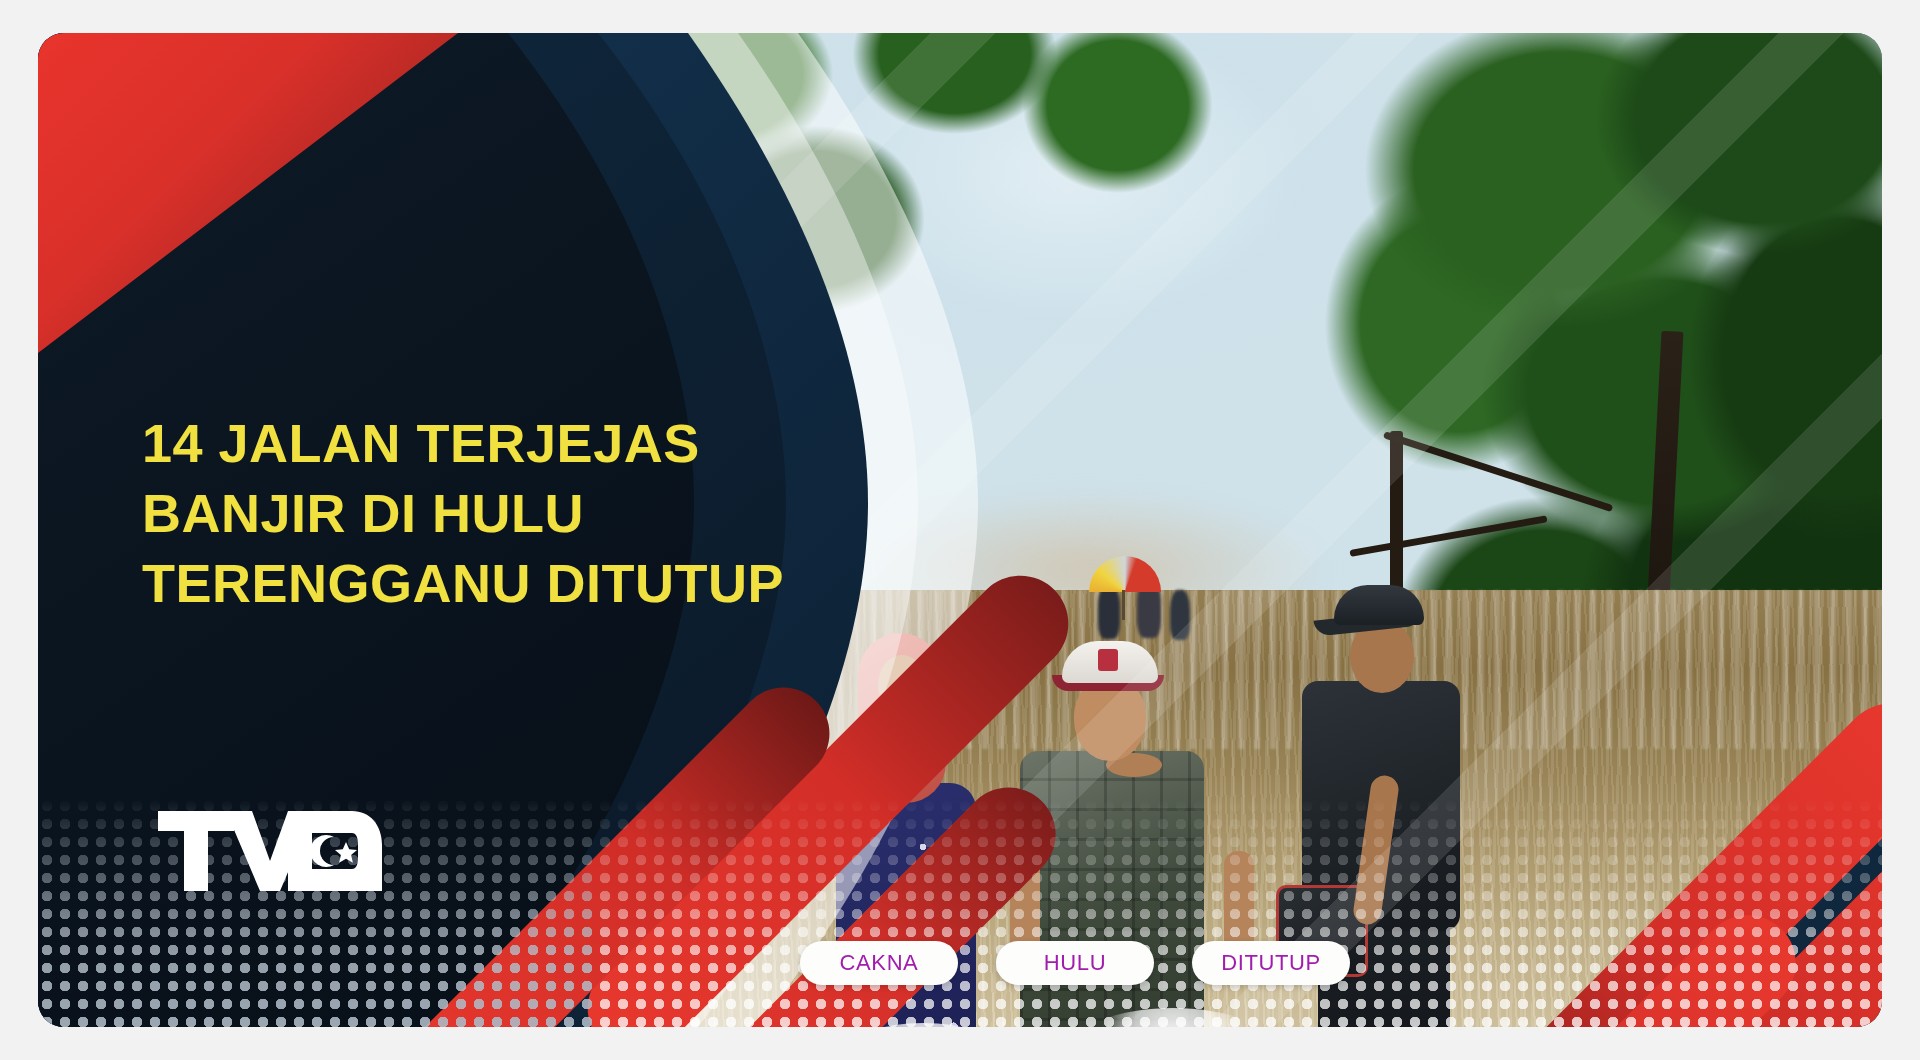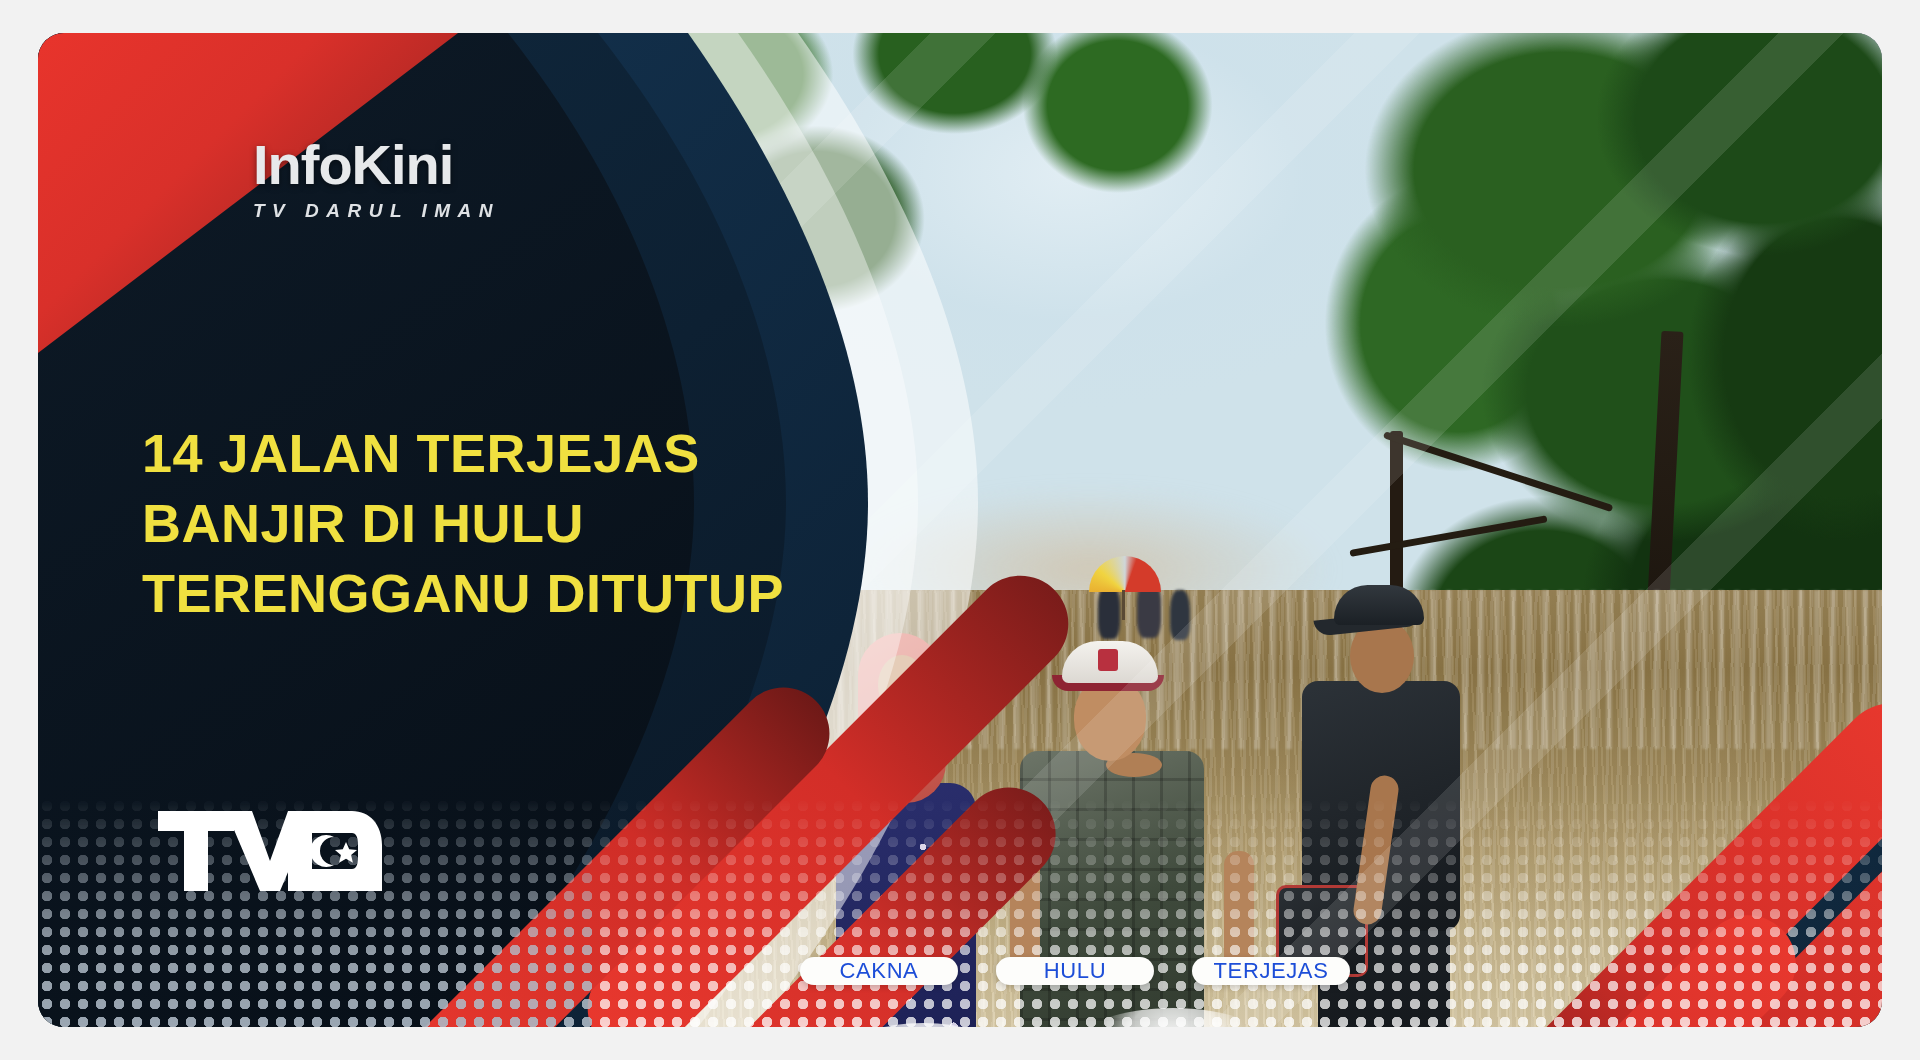--- a/index.html
+++ b/index.html
@@ -247,39 +247,39 @@
     font-size:56px;font-weight:700;color:#e7e9eb;letter-spacing:-1px;line-height:1;
     text-shadow:0 2px 6px rgba(0,0,0,.5);
   }
   .logo-sub{
     margin-top:7px;font-size:19px;font-weight:700;font-style:italic;
     letter-spacing:7.5px;color:#dfe2e5;
   }
 
   
   .headline{
-    position:absolute;left:104px;top:385px;width:660px;
+    position:absolute;left:104px;top:375px;width:660px;
     font-size:54px;font-weight:700;line-height:1.30;
     color:#f0e040;letter-spacing:.5px;
     text-transform:uppercase;
   }
 
   
   .tvdi{position:absolute;left:118px;bottom:126px;}
 
   
   .pills{
     position:absolute;left:0;right:0;bottom:42px;
     display:flex;justify-content:center;gap:38px;
     padding-left:230px;
   }
   .pill{
-    min-width:158px;height:28px;border-radius:26px;background:#fdfdfb;
+    min-width:158px;height:44px;border-radius:26px;background:#fdfdfb;
     display:flex;align-items:center;justify-content:center;
-    font-size:22px;color:#1d4ed8;letter-spacing:.6px;
+    font-size:22px;color:#a21caf;letter-spacing:.6px;
     box-shadow:0 2px 6px rgba(0,0,0,.18);
   }
 </style>
 </head>
 <body>
 
 <div class="card">
 
   <div class="photo">
 
@@ -353,24 +353,20 @@
   <div class="bar bar-c"></div>
 
   <div class="navy-wedge-br"></div>
   <div class="bar bar-r1"></div>
   <div class="bar bar-r2"></div>
   <div class="bar bar-r3"></div>
 
   <div class="halftone"></div>
   <div class="halftone-dark"></div>
 
-  <div class="logo">
-    <div class="logo-main">InfoKini</div>
-    <div class="logo-sub">TV DARUL IMAN</div>
-  </div>
 
   <div class="headline">14 JALAN TERJEJAS BANJIR DI HULU TERENGGANU DITUTUP</div>
 
   <div class="tvdi">
     <svg width="230" height="92" viewBox="0 0 230 92">
 
       <path d="M2 6 H78 V26 H52 V86 H28 V26 H2 Z" fill="#ffffff"></path>
 
       <path d="M70 6 H96 L114 56 L132 6 H158 L124 86 H104 Z" fill="#ffffff"></path>
 
@@ -378,16 +374,16 @@
                M156 28 V64 H196 C200 64 202 60 202 52 V40 C202 32 200 28 196 28 Z" fill="#ffffff" fill-rule="evenodd"></path>
 
       <path d="M178 32 a16 16 0 1 0 0 28 a13 13 0 1 1 0 -28 Z" fill="#ffffff"></path>
       <path d="M190 37 l3.2 7.2 7.8 .7 -5.9 5.2 1.8 7.7 -6.9 -4.1 -6.9 4.1 1.8 -7.7 -5.9 -5.2 7.8 -.7 Z" fill="#ffffff"></path>
     </svg>
   </div>
 
   <div class="pills">
     <div class="pill">CAKNA</div>
     <div class="pill">HULU</div>
-    <div class="pill">TERJEJAS</div>
+    <div class="pill">DITUTUP</div>
   </div>
 
 </div>
 
 </body></html>

